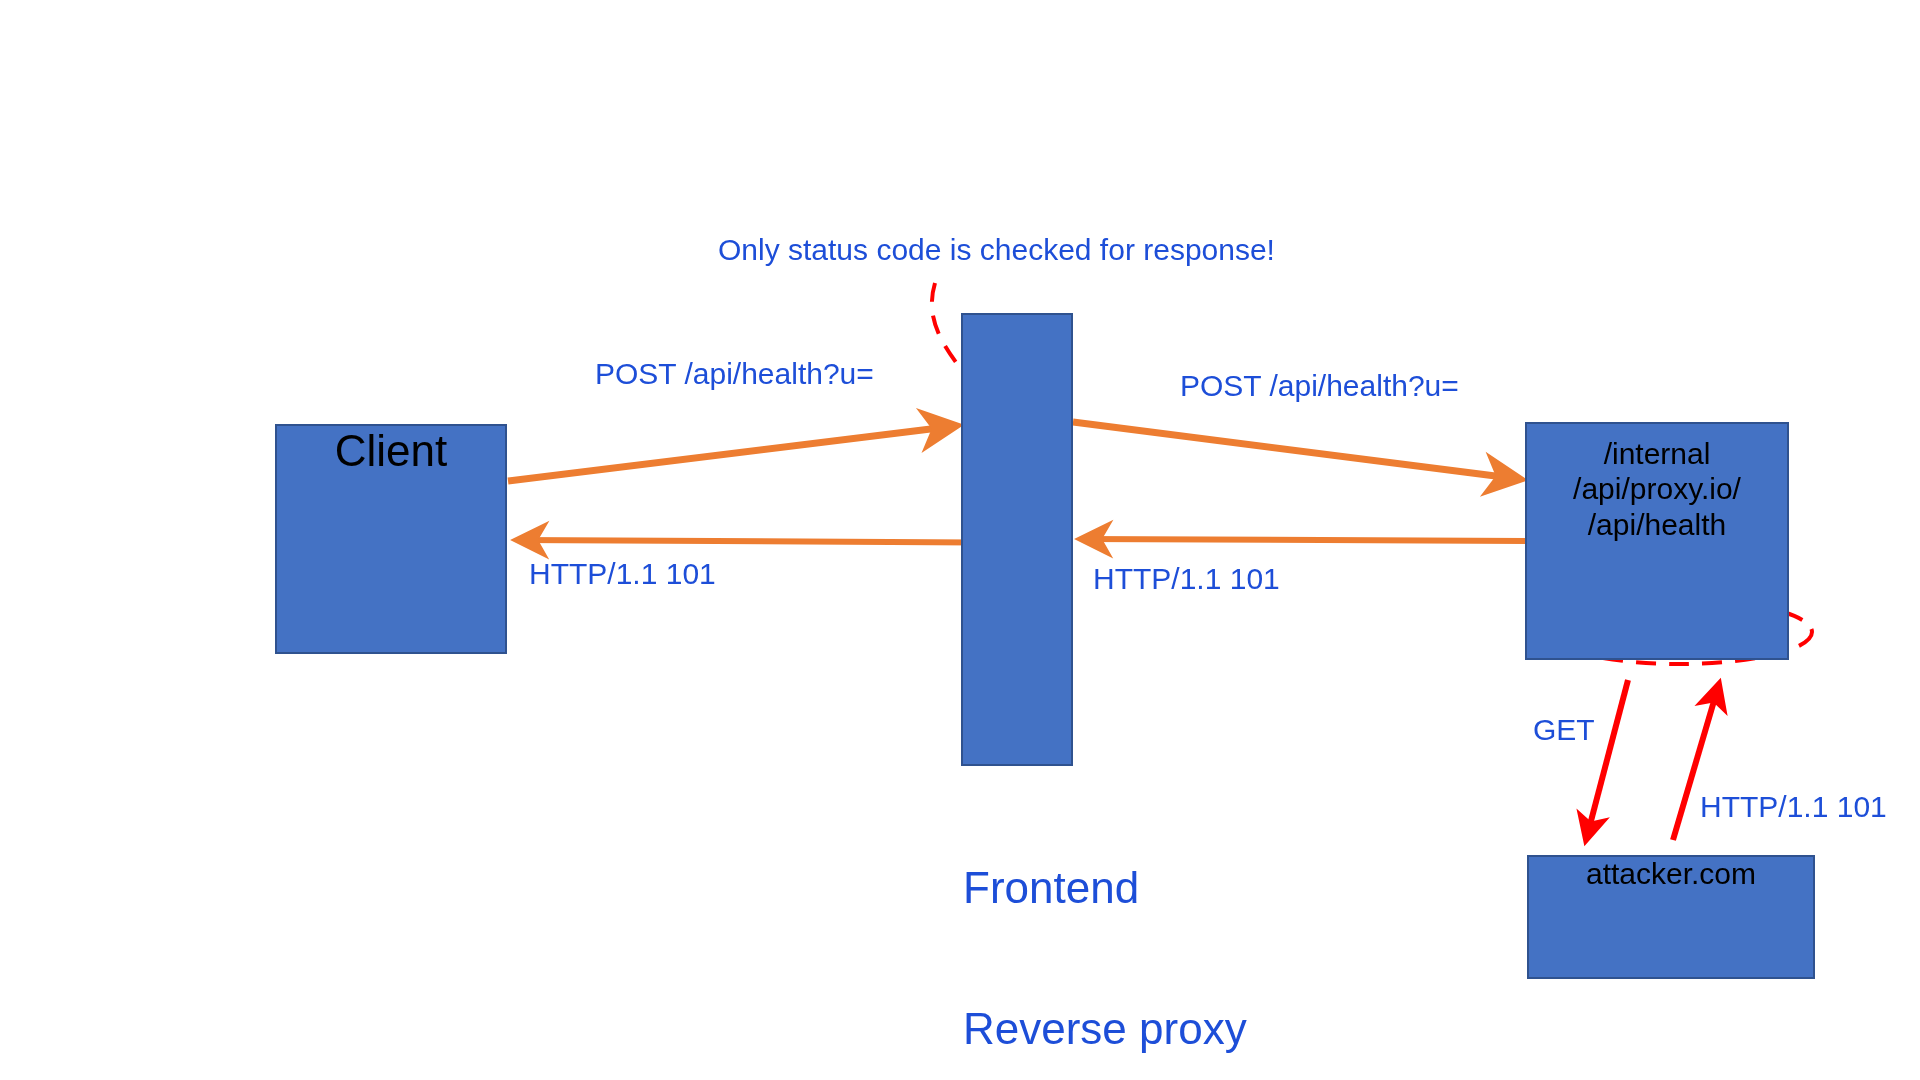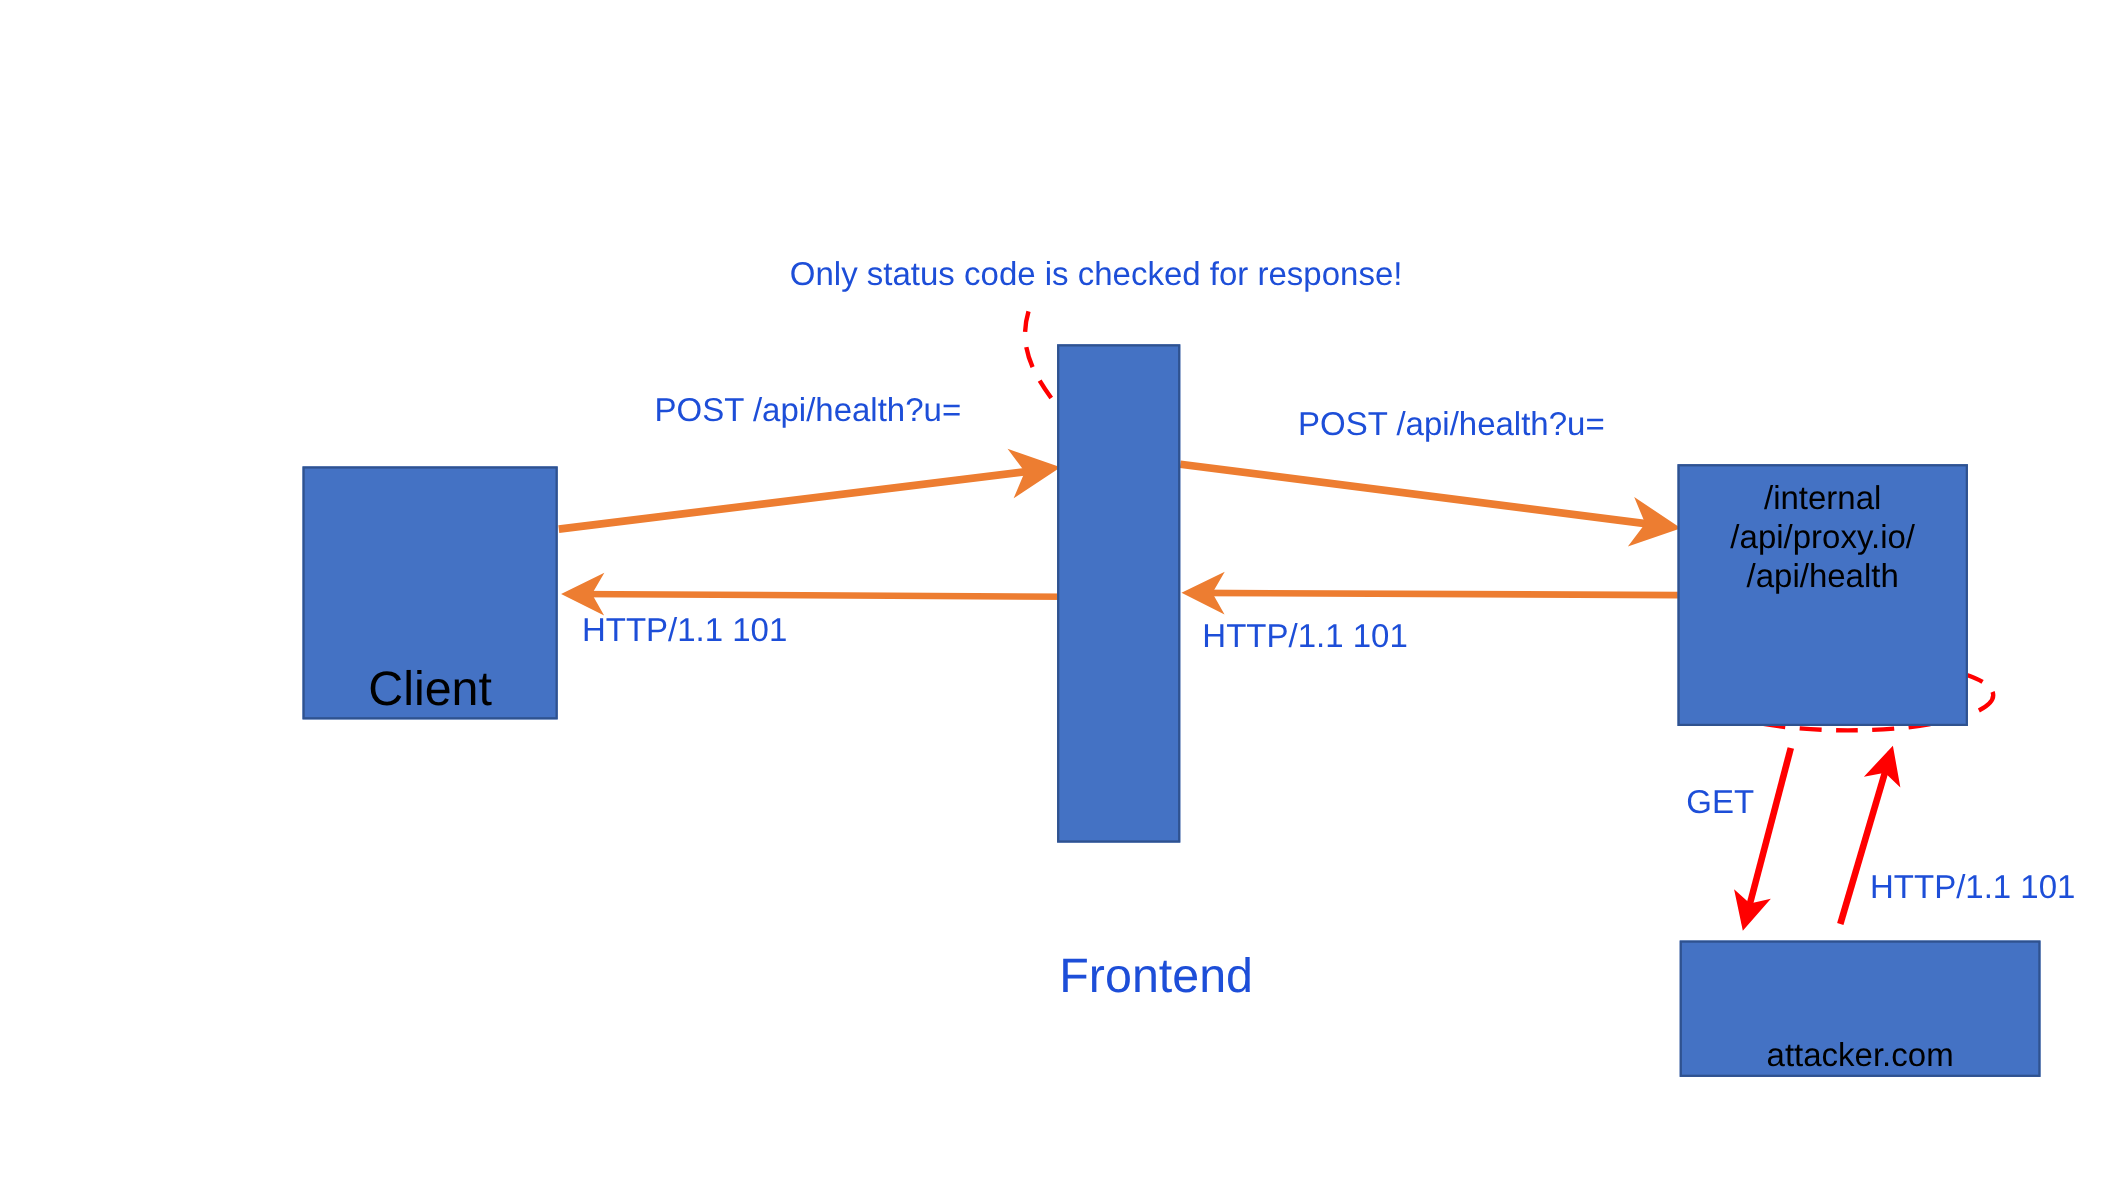--- a/index.html
+++ b/index.html
@@ -23,21 +23,21 @@
     height: 1080px;
   }
   .node {
     position: absolute;
     background: #4472C4;
     border: 2px solid #2F528F;
     box-sizing: border-box;
     display: flex;
     flex-direction: column;
     align-items: center;
-    justify-content: flex-end;
+    justify-content: flex-start;
     color: #000000;
   }
   .lbl {
     position: absolute;
     color: #1d4ed8;
     white-space: pre;
     line-height: 1.12;
   }
 
   
@@ -54,21 +54,21 @@
 
   #backend-node {
     left: 1525px; top: 422px; width: 264px; height: 238px;
     justify-content: flex-start;
     padding-top: 12px;
   }
   #backend-node .be-line-small { font-size: 30px; line-height: 1.18; }
   #backend-node .be-line-big { font-size: 44px; line-height: 1.15; margin-top: 2px; }
 
   #attacker-node {
-    left: 1527px; top: 855px; width: 328px; height: 124px;
+    left: 1527px; top: 855px; width: 288px; height: 124px;
   }
   #attacker-node .node-title { font-size: 30px; }
 
   
   #headline-note { left: 718px; top: 233px; font-size: 30px; }
   #lbl-post-left { left: 595px; top: 357px; font-size: 30px; }
   #lbl-post-right { left: 1180px; top: 369px; font-size: 30px; }
   #lbl-101-left { left: 529px; top: 557px; font-size: 30px; }
   #lbl-101-mid { left: 1093px; top: 562px; font-size: 30px; }
   #lbl-get { left: 1533px; top: 713px; font-size: 30px; }
@@ -142,14 +142,15 @@
 <div class="lbl" id="lbl-101-left">HTTP/1.1 101</div>
 
 <div class="lbl" id="lbl-101-mid">HTTP/1.1 101</div>
 
 <div class="lbl" id="lbl-get">GET</div>
 
 <div class="lbl" id="lbl-101-attacker">HTTP/1.1 101</div>
 
 <div class="lbl" id="frontend-caption">
   <div>Frontend</div>
+  <div>Reverse proxy</div>
   
 </div>
 
 </body></html>

